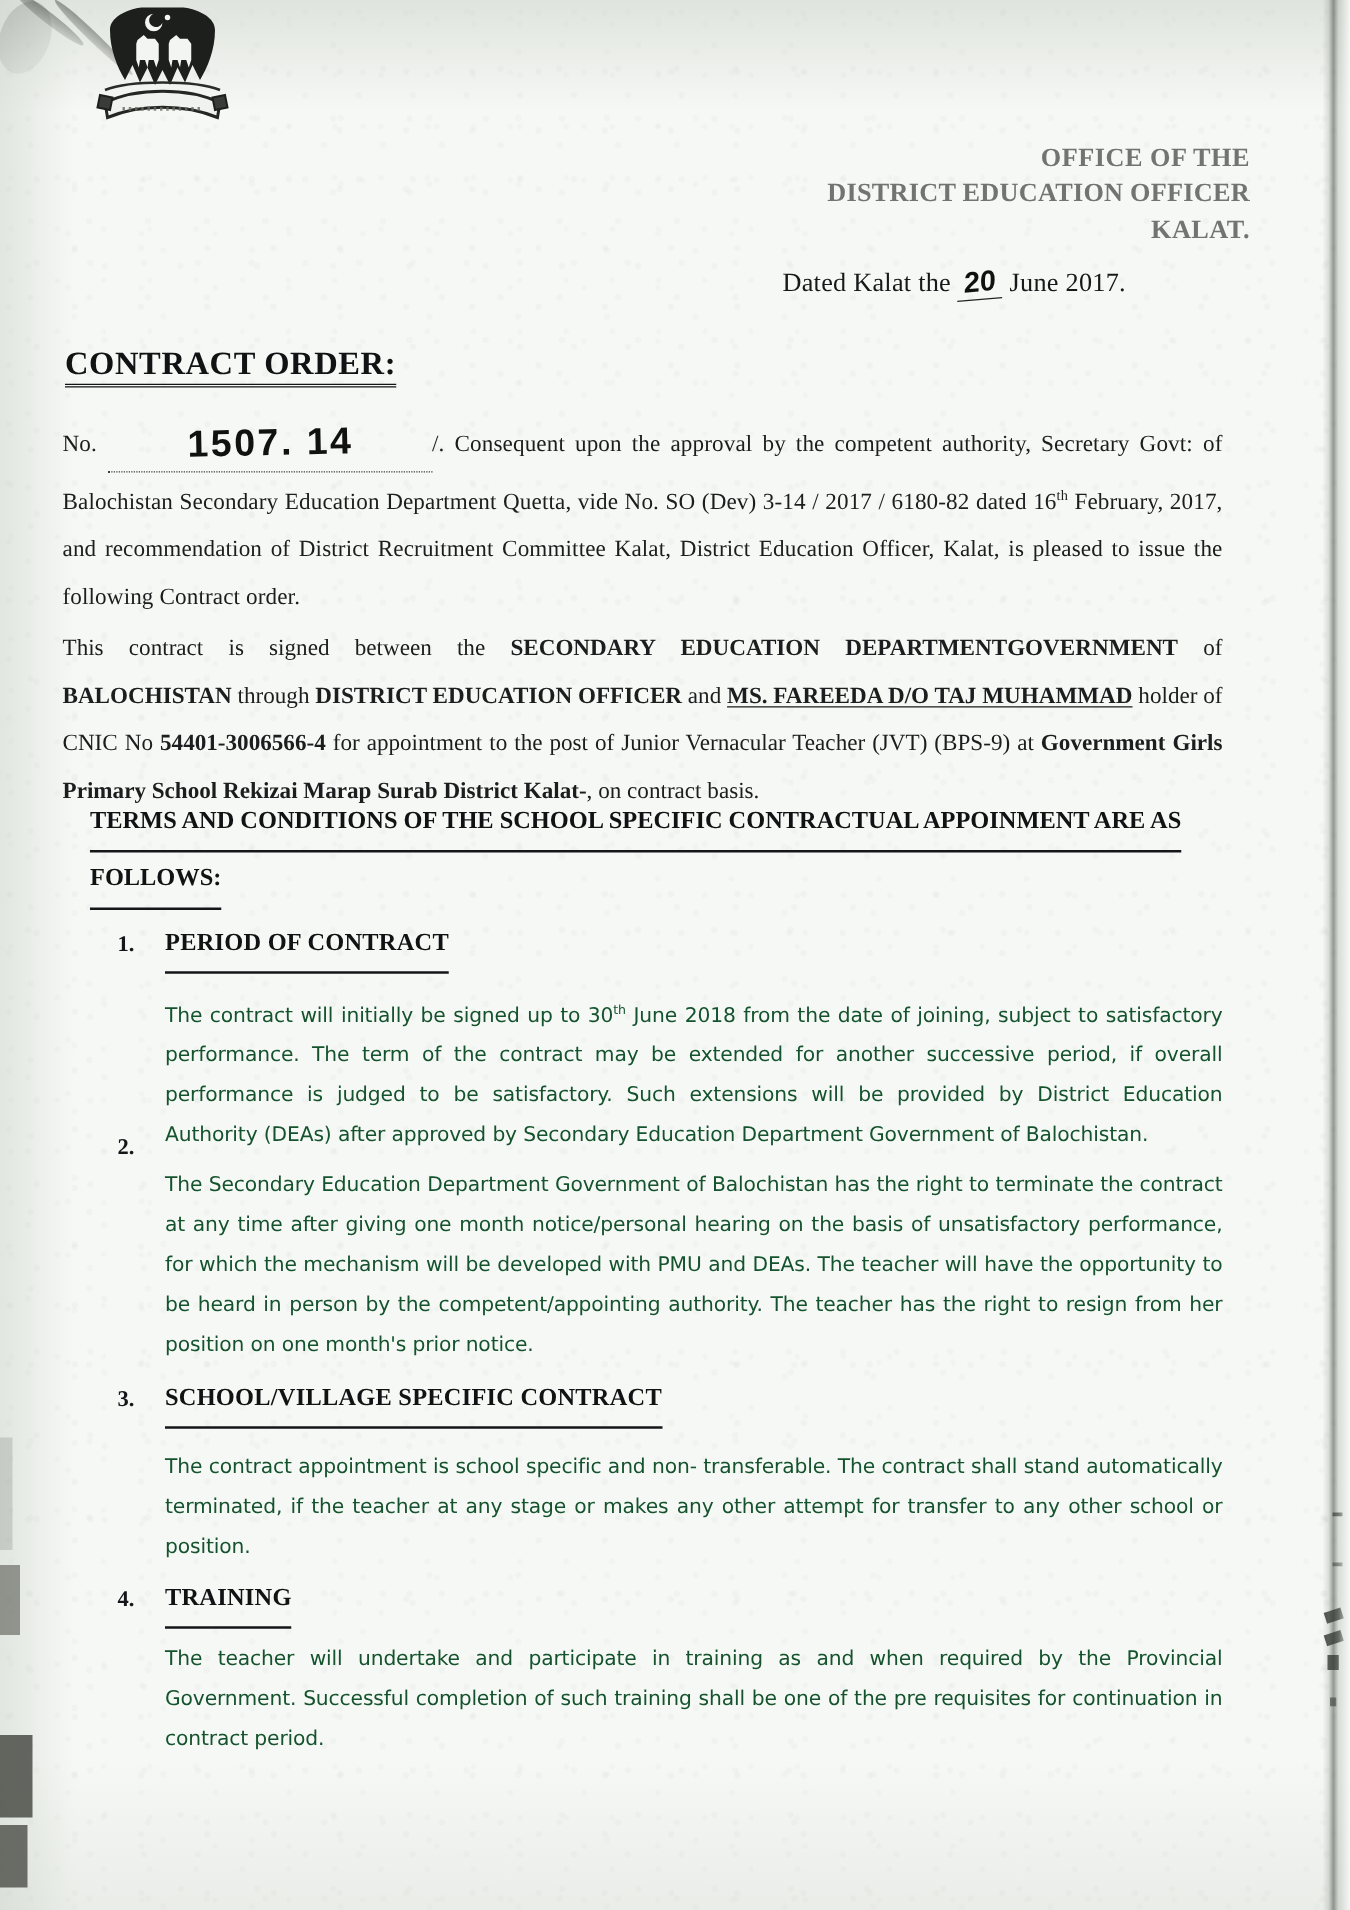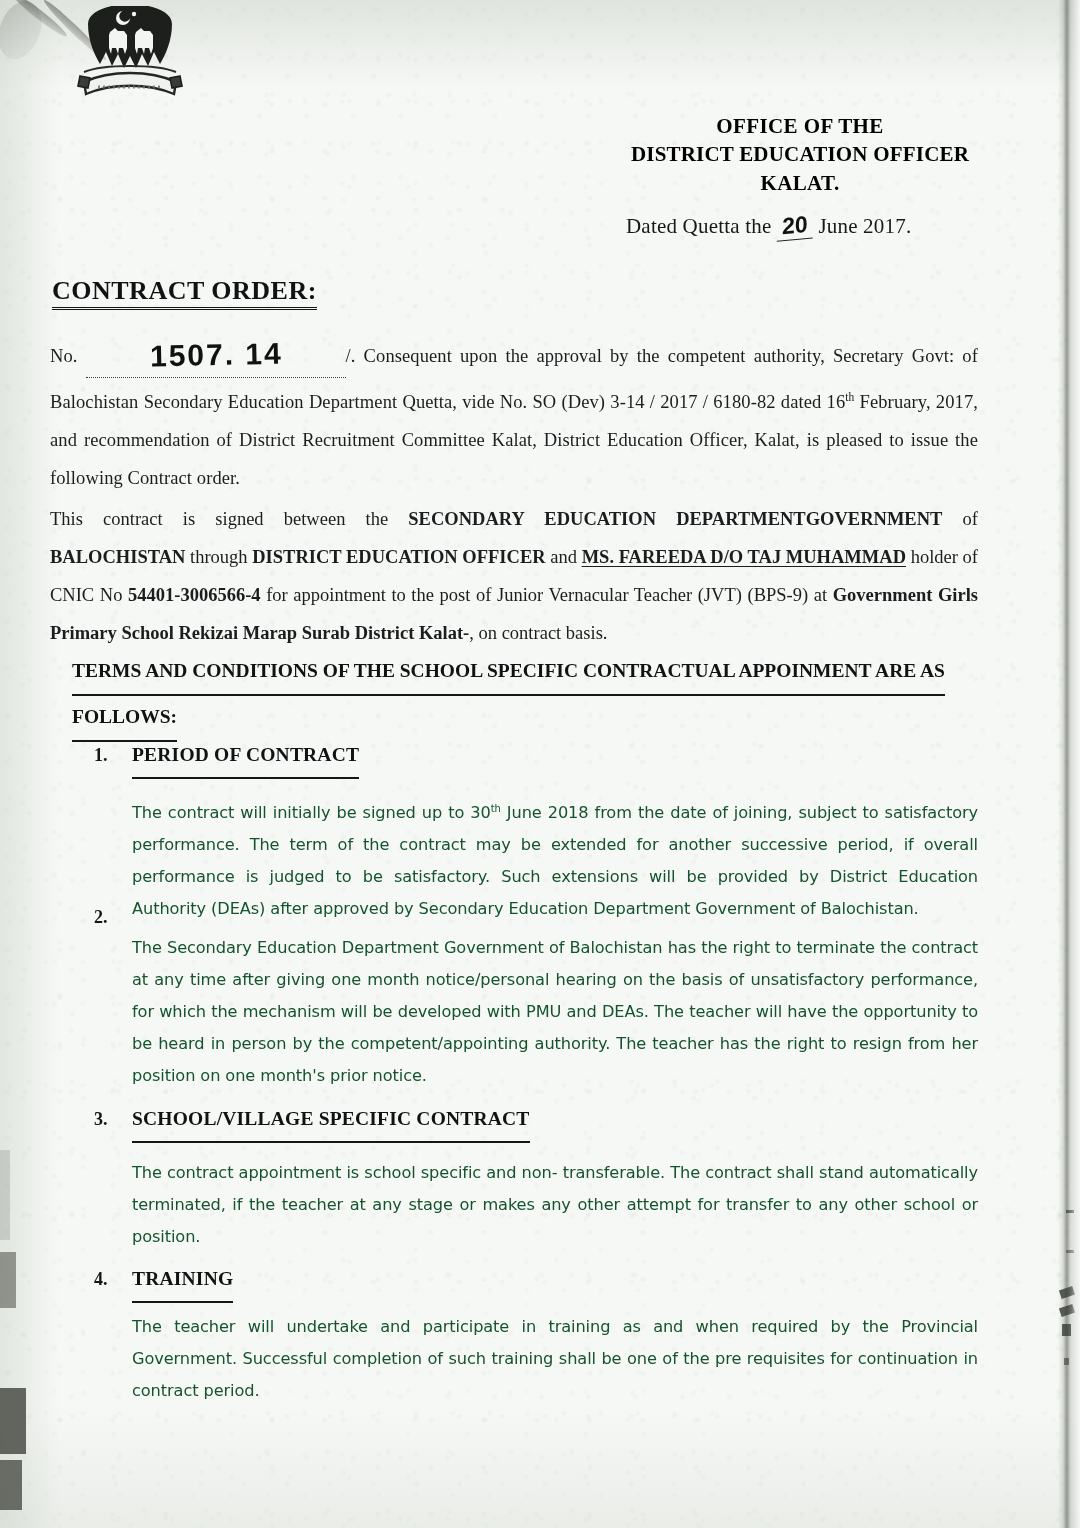--- a/index.html
+++ b/index.html
@@ -58,23 +58,23 @@
     border-radius:50%;
   }
 
   
   .emblem{position:absolute;left:70px;top:6px;width:120px;height:104px;}
   .emblem svg{width:100%;height:100%;display:block;}
 
   
   .office{
     position:absolute;left:600px;top:112px;width:400px;
-    text-align:center;
+    text-align:right;
     font-weight:bold;font-size:21px;line-height:1.35;
-    letter-spacing:.4px;color:#000000;
+    letter-spacing:.4px;color:#737373;
   }
   .office .l2{letter-spacing:.2px;}
   .dated{
     position:absolute;left:626px;top:212px;
     font-size:21px;color:#16181a;letter-spacing:.2px;
   }
   .hand-date{
     font-family:"Liberation Sans", sans-serif;
     font-weight:bold;font-size:23px;
     display:inline-block;
@@ -119,21 +119,21 @@
 
   .body2{
     position:absolute;left:50px;top:500px;width:928px;
     font-size:18.5px;line-height:38px;
     text-align:justify;color:#1b1d1e;
   }
   .body2 b{font-weight:bold;}
   .u{text-decoration:underline;text-underline-offset:3px;}
 
   .terms-head{
-    position:absolute;left:72px;top:650px;width:900px;
+    position:absolute;left:72px;top:636px;width:900px;
     font-size:19.5px;font-weight:bold;line-height:42px;
     color:#101214;
   }
   .terms-head span{
     border-bottom:2px solid #14161a;
     padding-bottom:2px;
     display:inline-block;
   }
 
   .section{position:absolute;width:846px;left:132px;}
@@ -187,21 +187,21 @@
     </svg>
   </div>
 
   <div class="office">
     <div>OFFICE OF THE</div>
     <div class="l2">DISTRICT EDUCATION OFFICER</div>
     <div>KALAT.</div>
   </div>
 
   <div class="dated">
-    <span>Dated Quetta the</span>
+    <span>Dated Kalat the</span>
     <span class="hand-date">20</span>
     <span>June 2017.</span>
   </div>
 
   <div class="contract-order">CONTRACT ORDER:</div>
 
   <div class="body1">
     <span class="no-label">No.</span>
     <span class="blankline"><span class="hand-no">1507. 14</span></span><span>/. Consequent upon the approval by the competent authority, Secretary Govt: of Balochistan Secondary Education Department Quetta, vide No. SO (Dev) 3-14 / 2017 / 6180-82 dated 16</span><sup>th</sup><span> February, 2017, and  recommendation of District Recruitment Committee Kalat, District Education Officer, Kalat, is pleased to issue the following Contract order.</span>
   </div>

